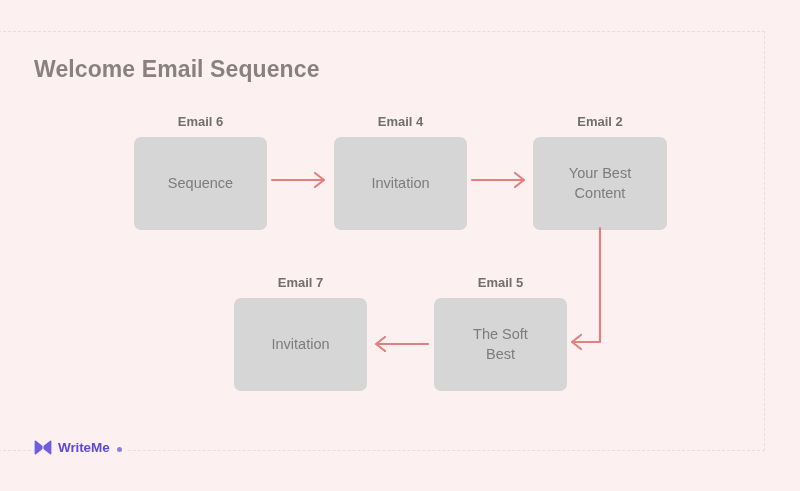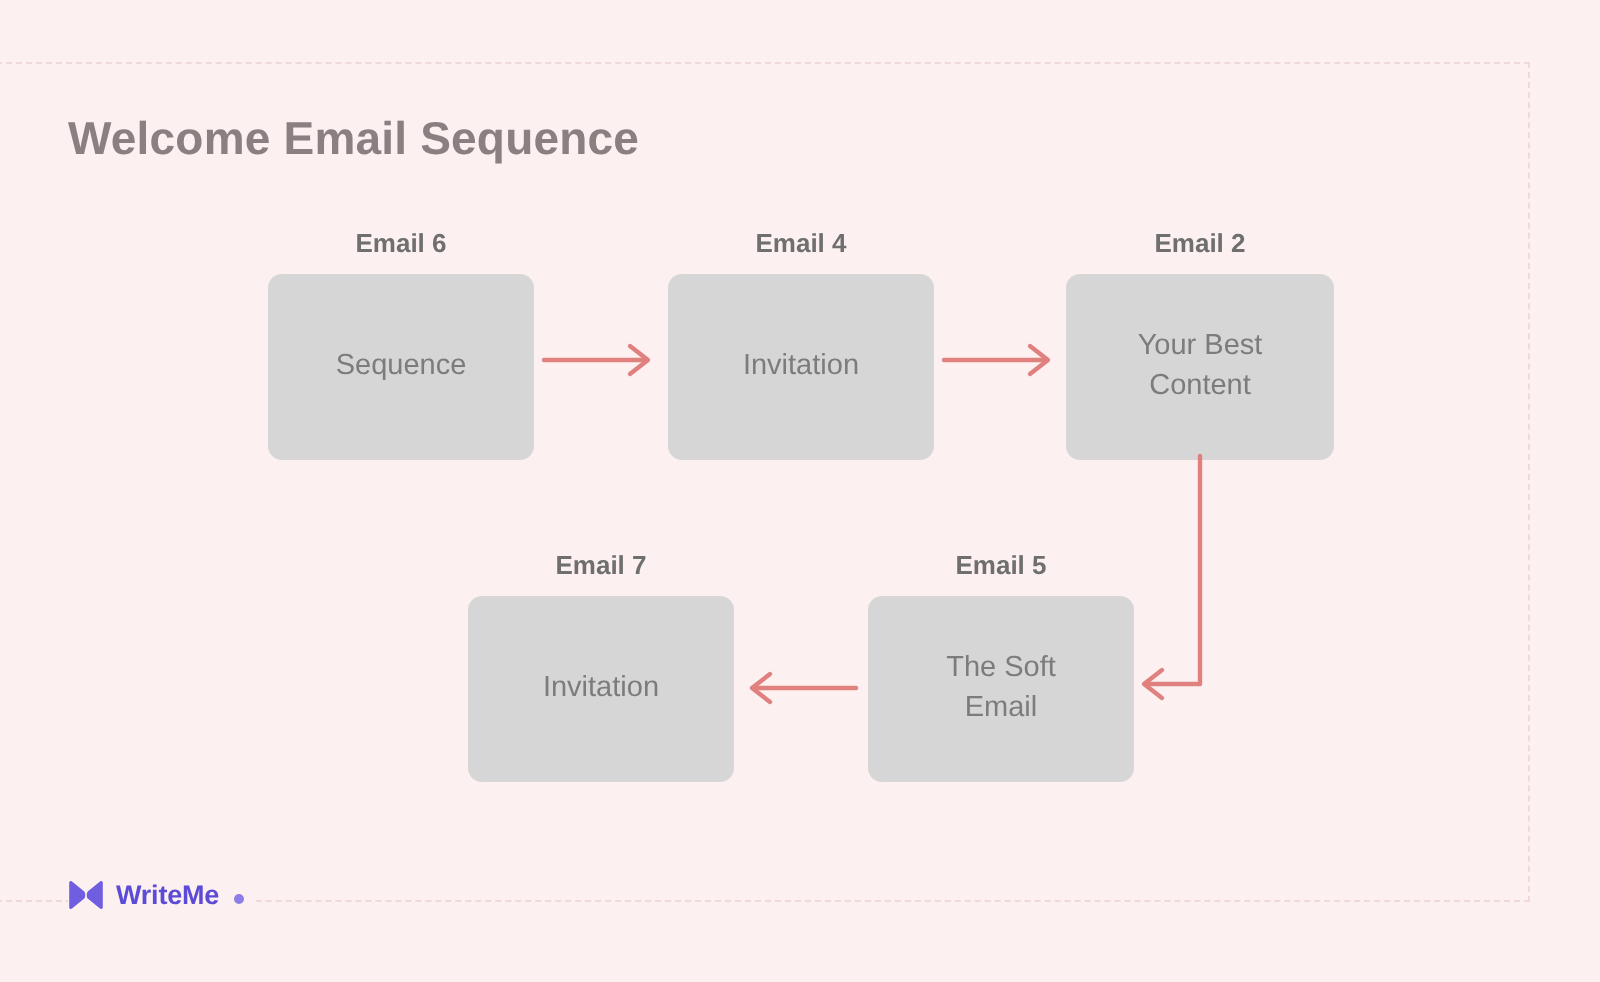--- a/index.html
+++ b/index.html
@@ -150,21 +150,21 @@
   <div class="node-box">
     <span class="node-text">Your Best
 Content</span>
   </div>
 </div>
 
 <div class="node" id="node-email-4">
   <div class="node-label">Email 5</div>
   <div class="node-box">
     <span class="node-text">The Soft
-Email</span>
+Best</span>
   </div>
 </div>
 
 <div class="node" id="node-email-5">
   <div class="node-label">Email 7</div>
   <div class="node-box">
     <span class="node-text">Invitation</span>
   </div>
 </div>
 

